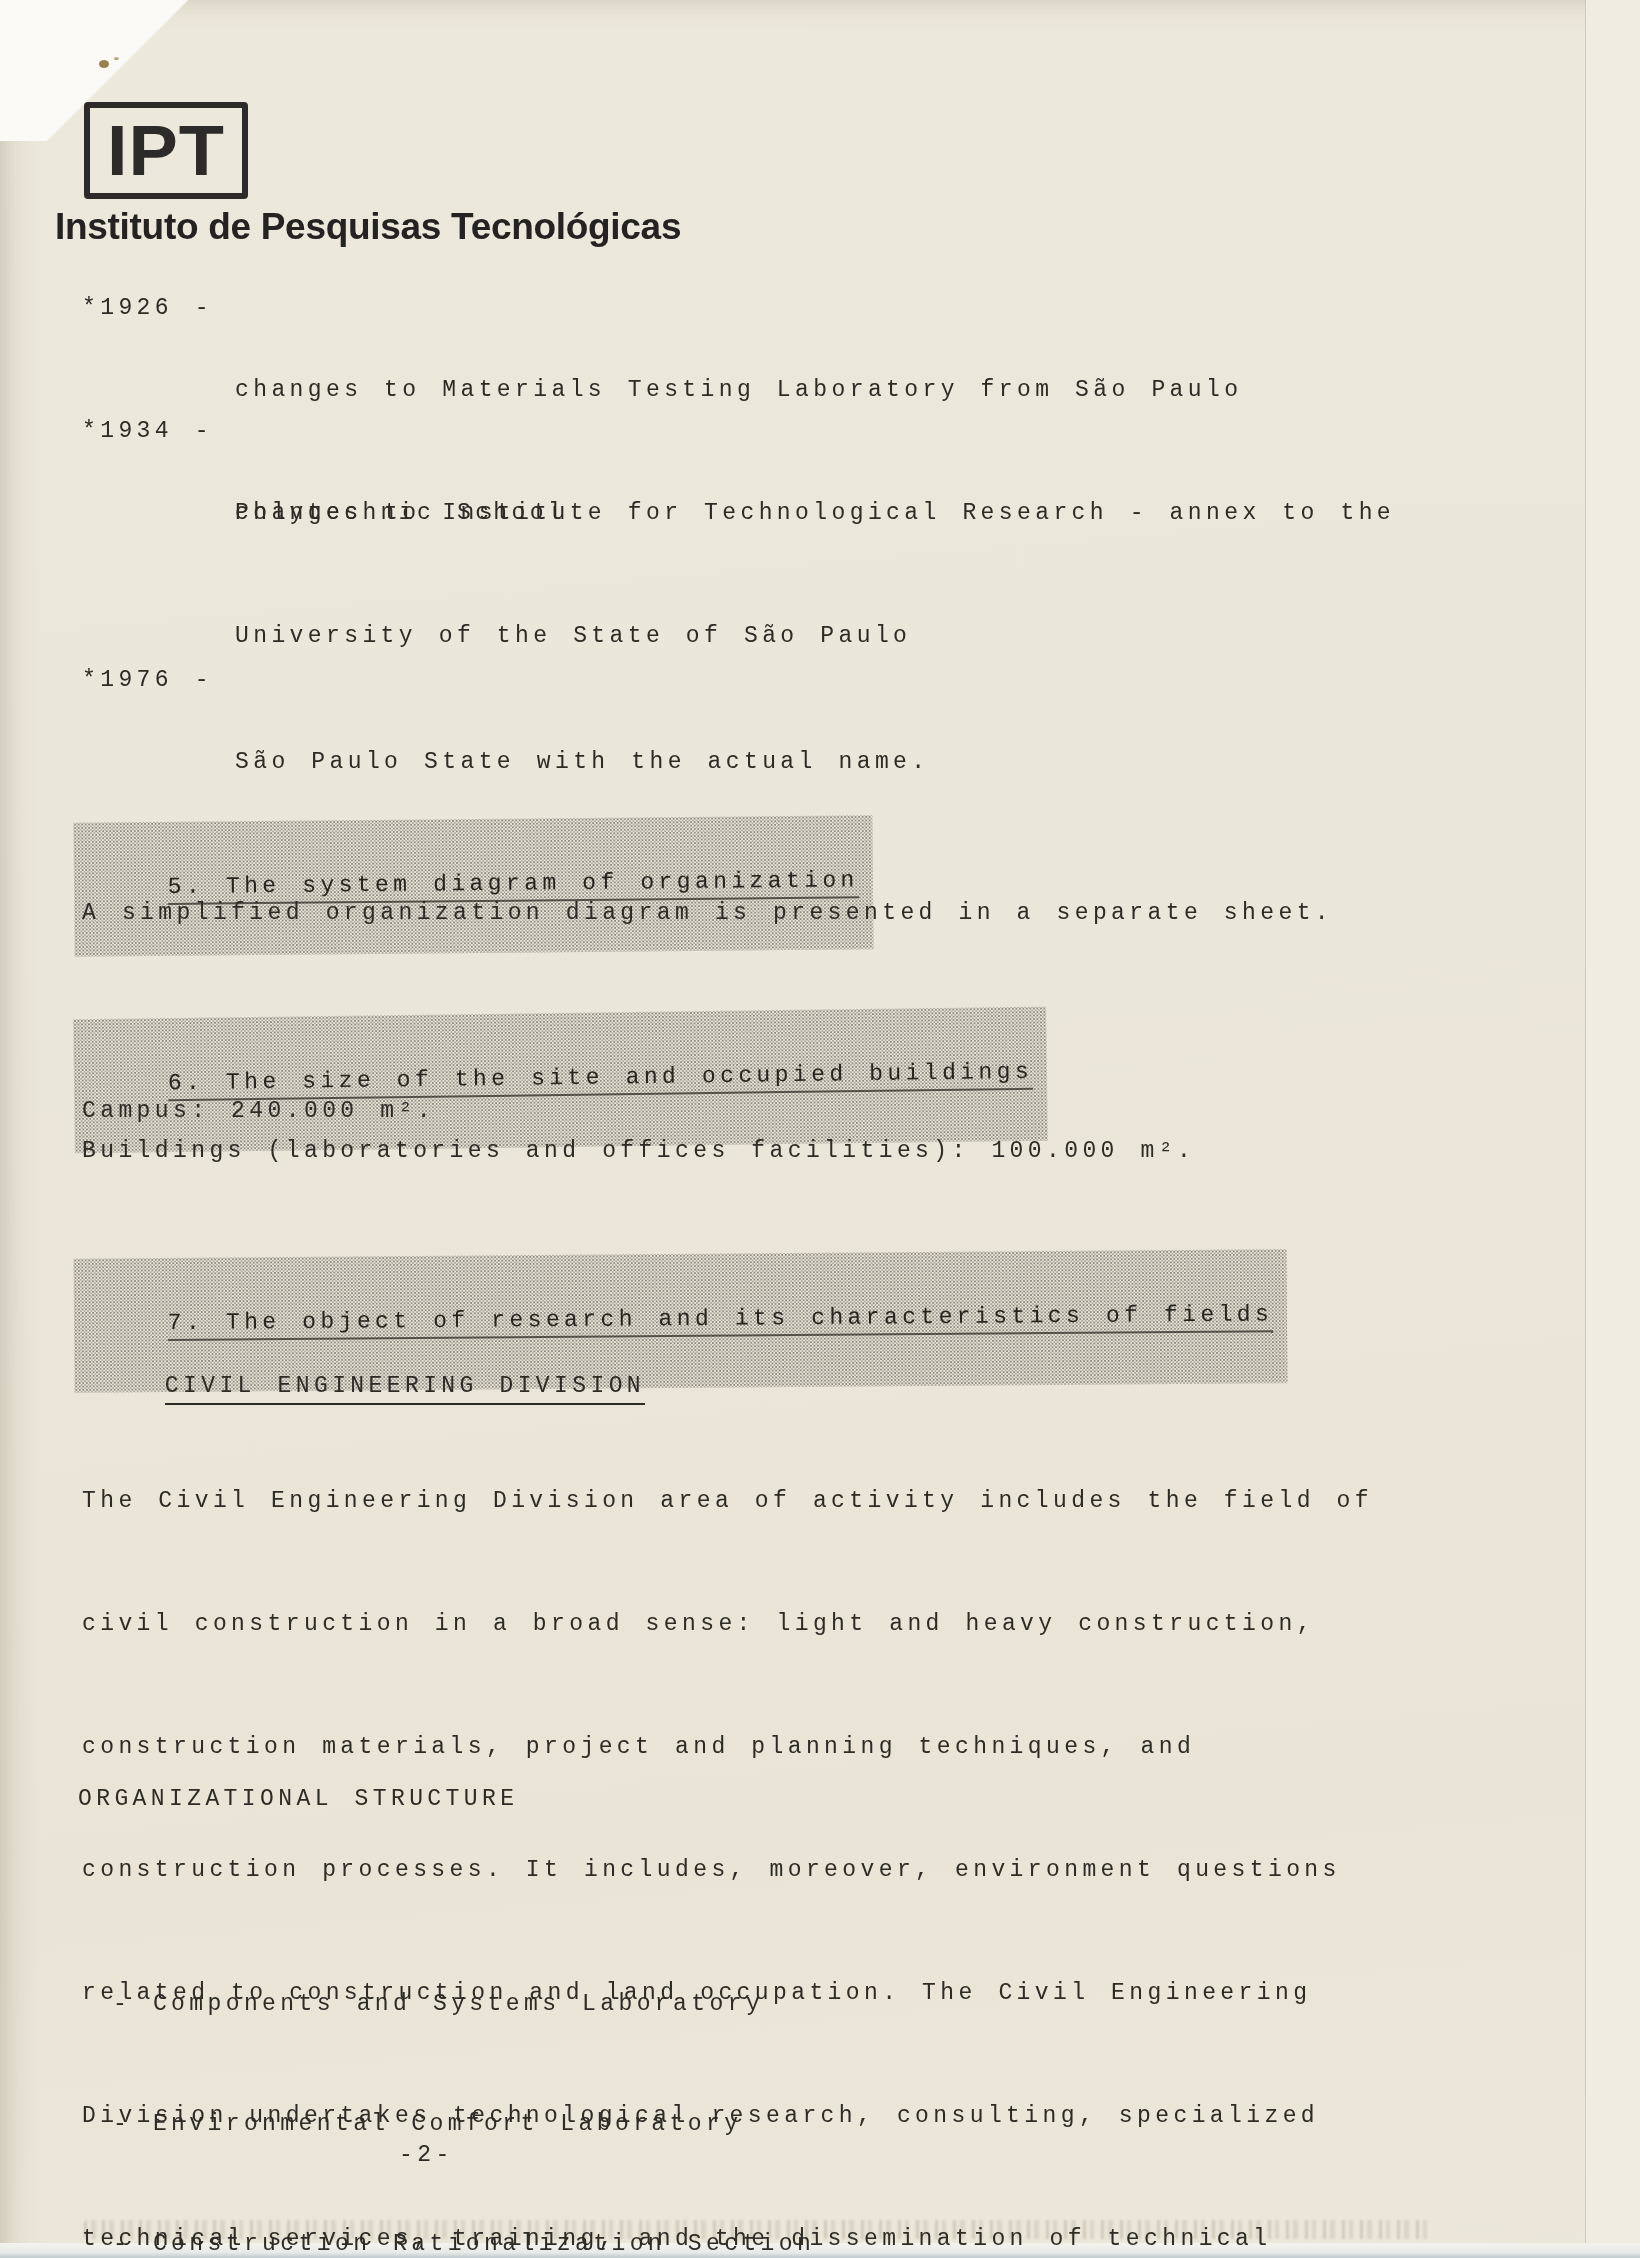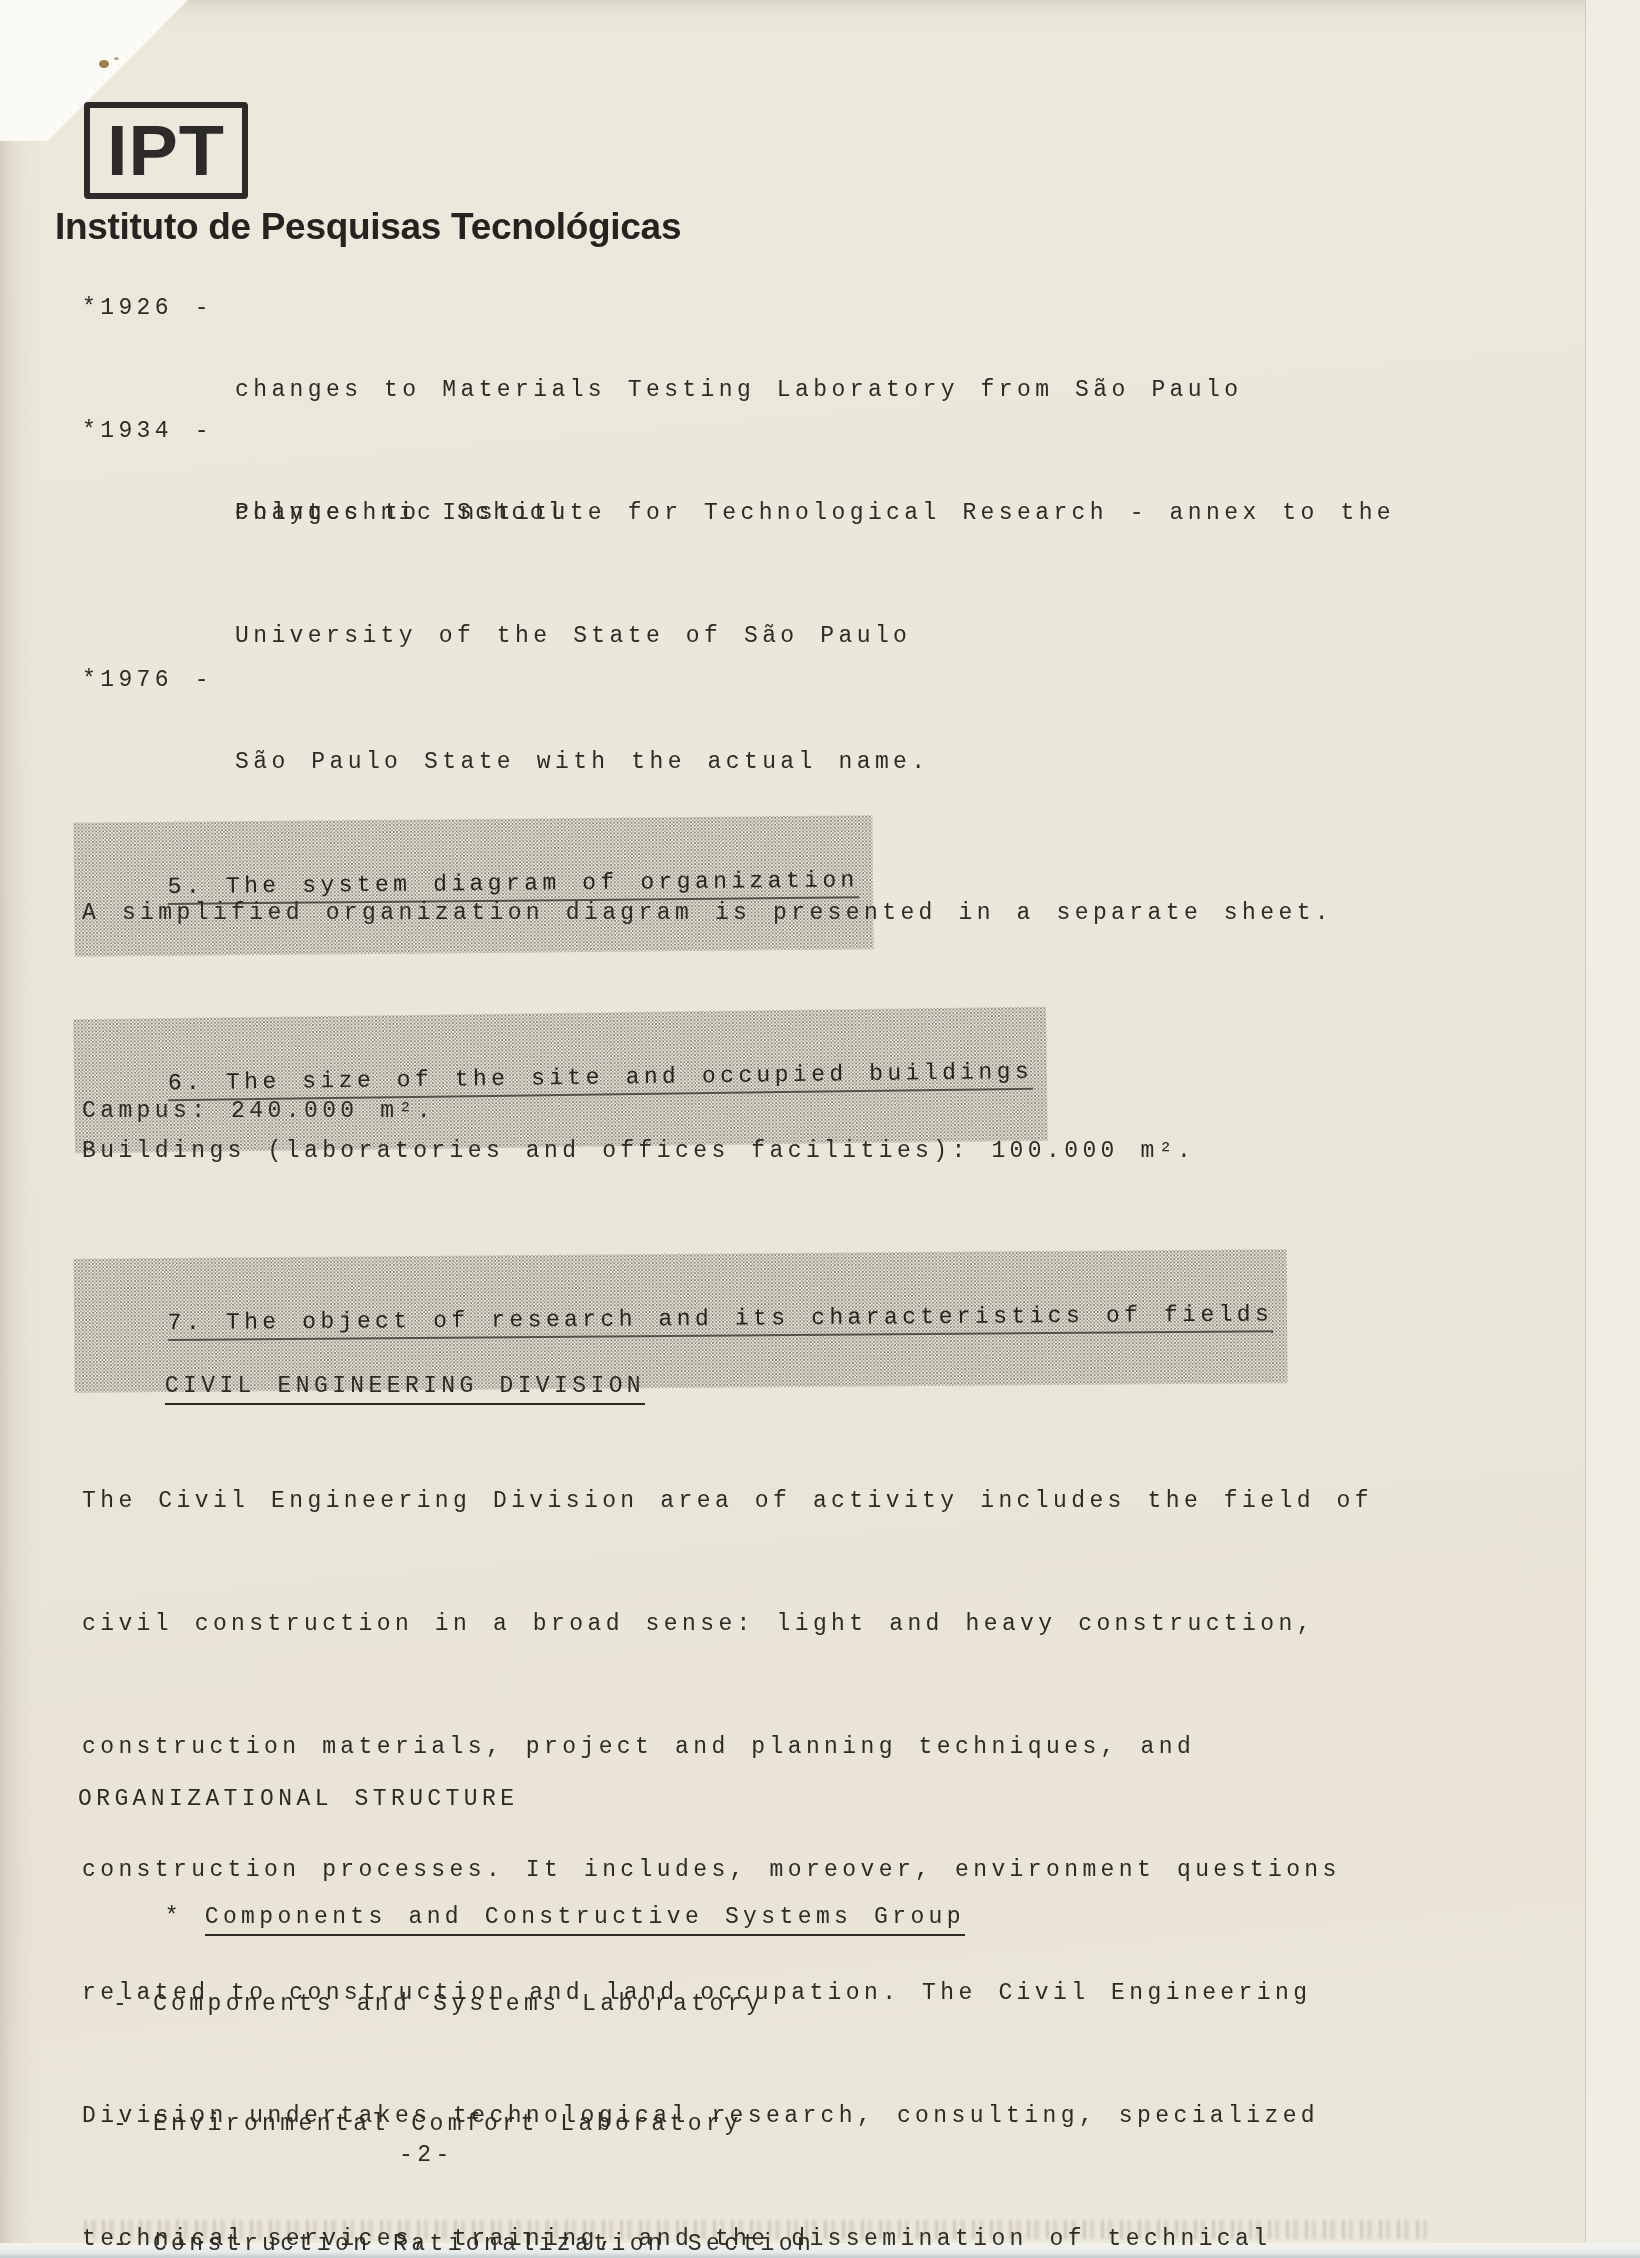--- a/index.html
+++ b/index.html
@@ -144,23 +144,20 @@
     <div>construction materials, project and planning techniques, and</div>
     <div>construction processes. It includes, moreover, environment questions</div>
     <div>related to construction and land occupation. The Civil Engineering</div>
     <div>Division undertakes technological research, consulting, specialized</div>
     <div>technical services, training, and the dissemination of technical</div>
     
   </div>
 
   <div class="mono" style="position:absolute;left:78px;top:1779px">ORGANIZATIONAL STRUCTURE</div>
 
-  <div class="mono" style="position:absolute;left:78px;top:1856px">
-    <span>*</span><span> </span><span class="thin-underline">Components and Constructive Systems Group</span>
-  </div>
 
   <div class="mono" style="position:absolute;left:113px;top:1904px;line-height:40px">
     <div>- Components and Systems Laboratory</div>
     <div>- Environmental Comfort Laboratory</div>
     <div>- Construction Rationalization Section</div>
   </div>
 
   <div class="mono" style="position:absolute;left:399px;top:2135px">-2-</div>
 
 </div>

